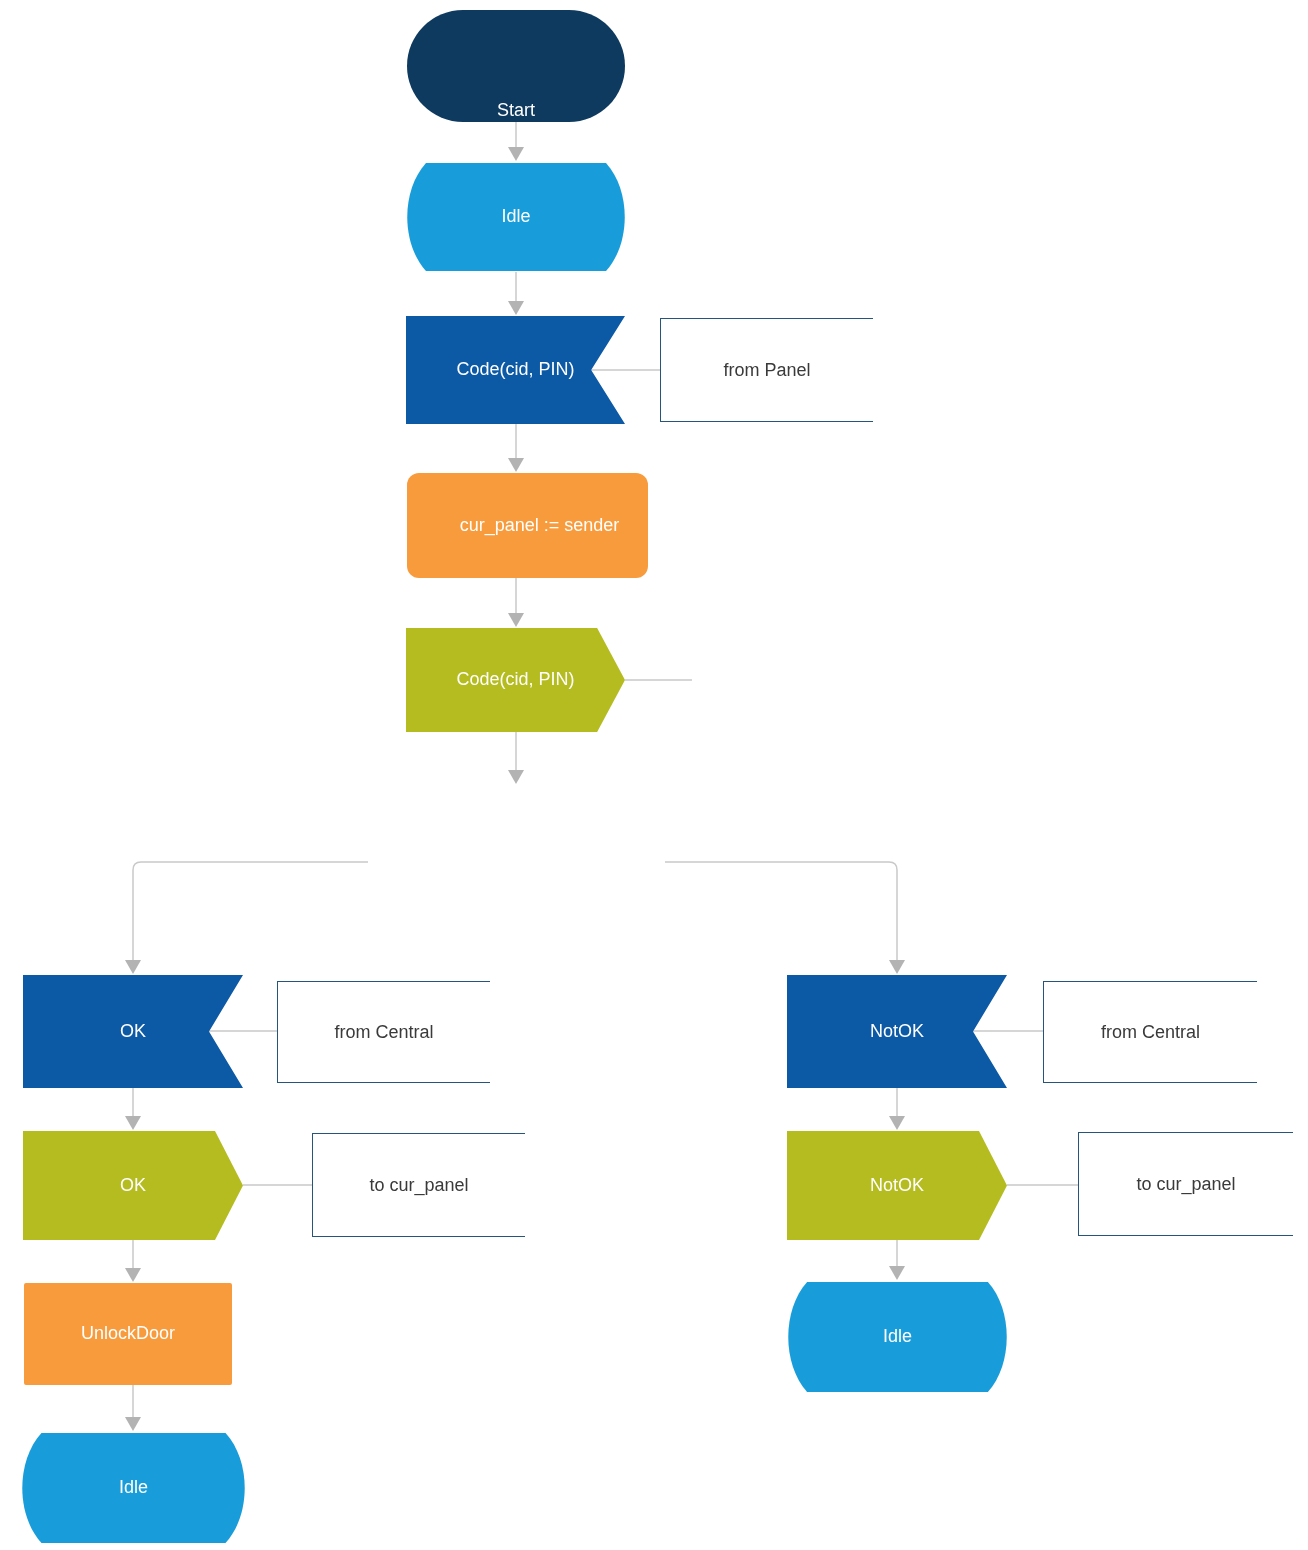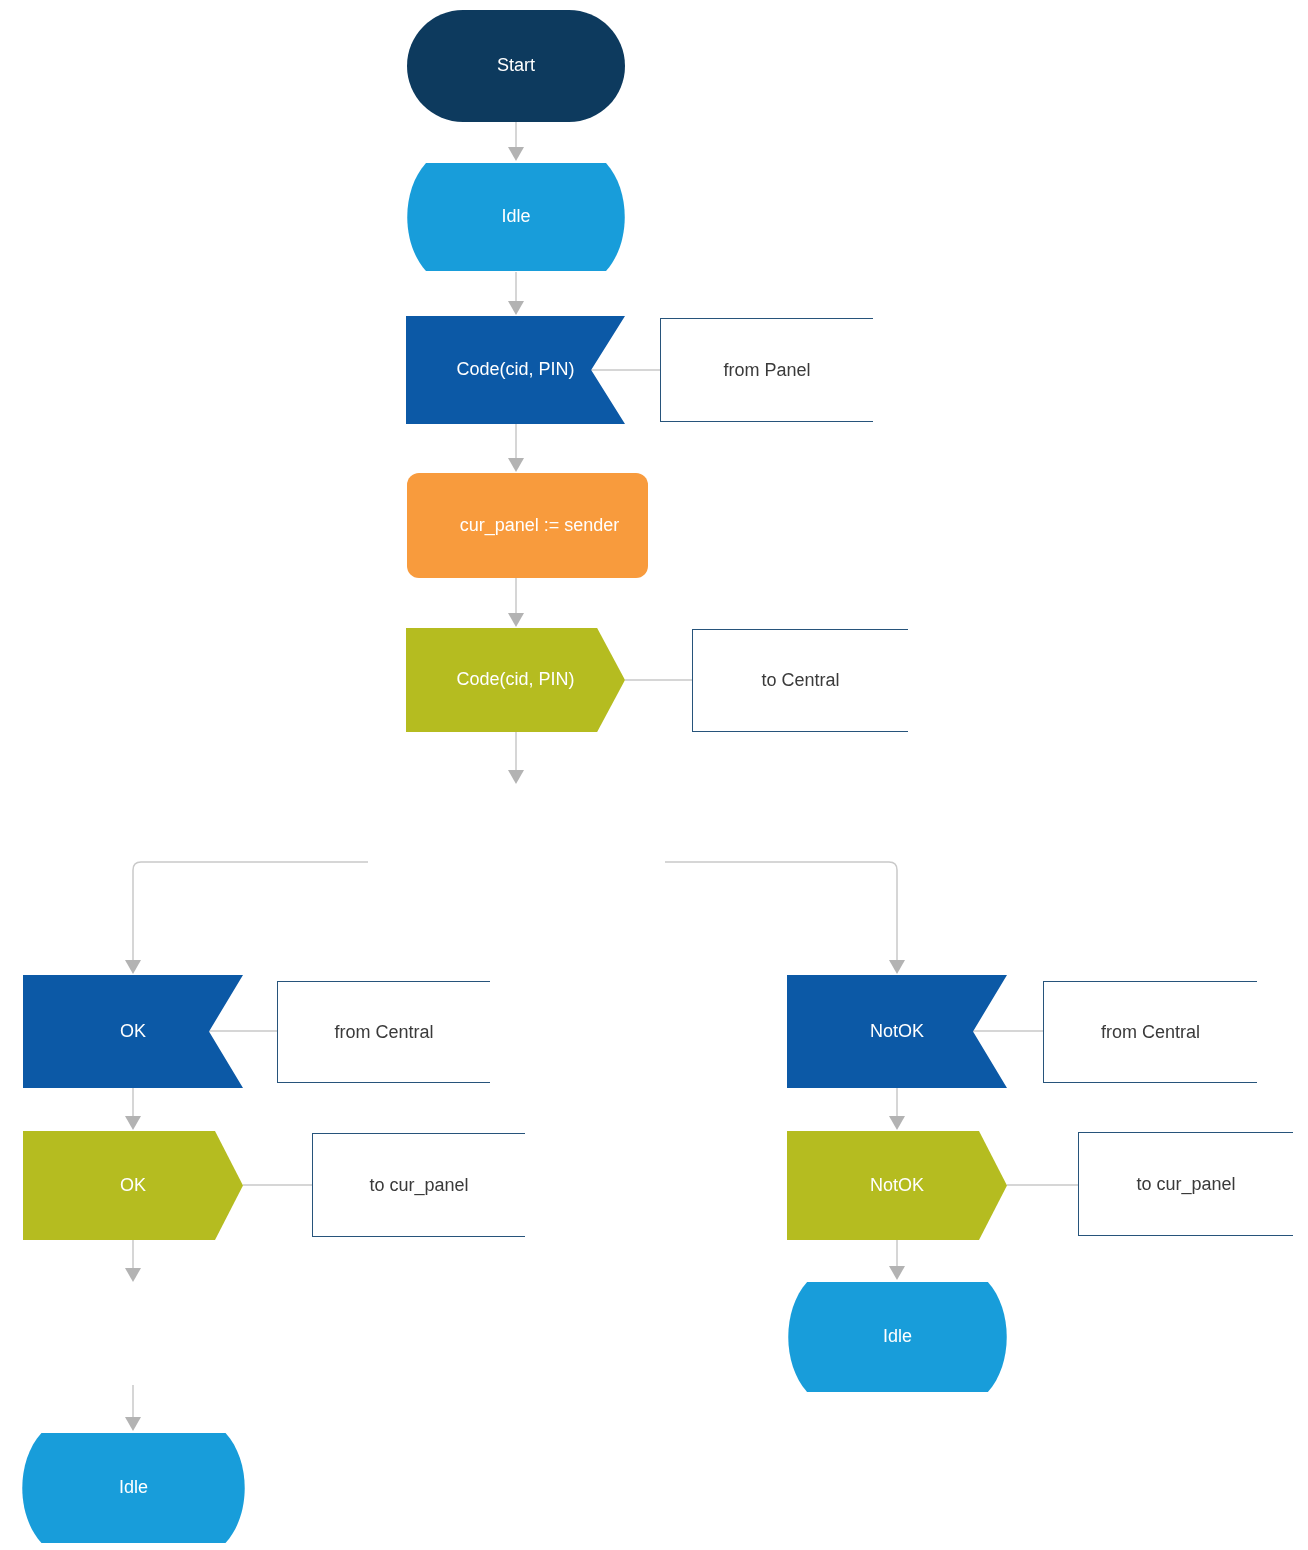--- a/index.html
+++ b/index.html
@@ -17,21 +17,21 @@
 
   .node {
     position:absolute;
     display:flex; align-items:center; justify-content:center;
     color:var(--node-text,#ffffff);
     font-size:18px; line-height:1.2; text-align:center;
   }
   .node .shape { position:absolute; left:0; top:0; width:100%; height:100%; }
   .node .lbl { position:relative; z-index:1; }
 
-  .node-start { background:var(--start-fill,#0d3a5e); border-radius:56px; }
+  .node-start { background:var(--start-fill,#0d3a5e); border-radius:56px;align-items:flex-end; }
   .node-task  { background:var(--task-fill,#f89b3d); }
   .round-lg   { border-radius:12px;padding-left:24px; }
   .round-sm   { border-radius:2px; }
 
   .fill-state    { fill:var(--state-fill,#189dda); }
   .fill-input    { fill:var(--input-fill,#0c59a6); }
   .fill-output   { fill:var(--output-fill,#b5bc20); }
   .fill-decision { fill:var(--decision-fill,#57b46a); }
 
   .comment {
@@ -114,23 +114,20 @@
     <span class="lbl">cur_panel := sender</span>
   </div>
 
   <div class="node" style="left:406px;top:628px;width:219px;height:104px">
     <svg class="shape" viewBox="0 0 220 109" preserveAspectRatio="none">
       <polygon class="fill-output" points="0,0 192,0 220,54.5 192,109 0,109"></polygon>
     </svg>
     <span class="lbl">Code(cid, PIN)</span>
   </div>
 
-  <div class="comment" style="left:692px;top:629px;width:216px;height:103px">
-    <span>to Central</span>
-  </div>
 
 
   <div class="node" style="left:23px;top:975px;width:220px;height:113px">
     <svg class="shape" viewBox="0 0 220 113" preserveAspectRatio="none">
       <polygon class="fill-input" points="0,0 220,0 186,56.5 220,113 0,113"></polygon>
     </svg>
     <span class="lbl">OK</span>
   </div>
 
   <div class="comment" style="left:277px;top:981px;width:213px;height:102px">
@@ -141,20 +138,23 @@
     <svg class="shape" viewBox="0 0 220 109" preserveAspectRatio="none">
       <polygon class="fill-output" points="0,0 192,0 220,54.5 192,109 0,109"></polygon>
     </svg>
     <span class="lbl">OK</span>
   </div>
 
   <div class="comment" style="left:312px;top:1133px;width:213px;height:104px">
     <span>to cur_panel</span>
   </div>
 
+  <div class="node node-task round-sm" style="left:24px;top:1283px;width:208px;height:102px">
+    <span class="lbl">UnlockDoor</span>
+  </div>
 
   <div class="node" style="left:21px;top:1432px;width:225px;height:112px">
     <svg class="shape" viewBox="0 0 220 112" preserveAspectRatio="none">
       <path class="fill-state" d="M20,1 H200 C225,29 225,83 200,111 H20 C-5,83 -5,29 20,1 Z"></path>
     </svg>
     <span class="lbl">Idle</span>
   </div>
 
   <div class="node" style="left:787px;top:975px;width:220px;height:113px">
     <svg class="shape" viewBox="0 0 220 113" preserveAspectRatio="none">

